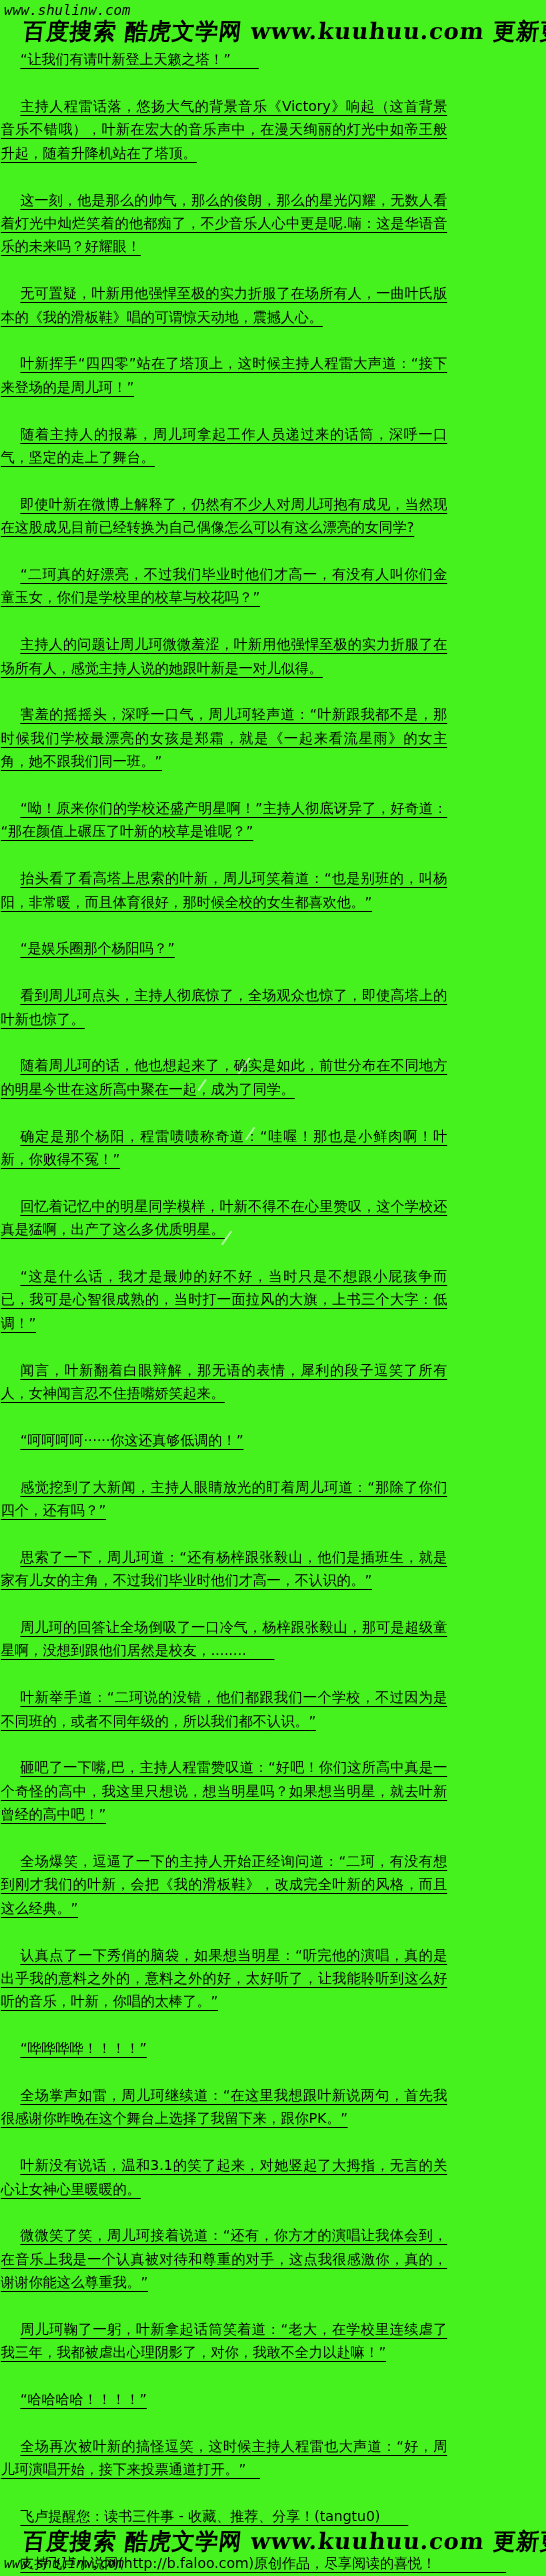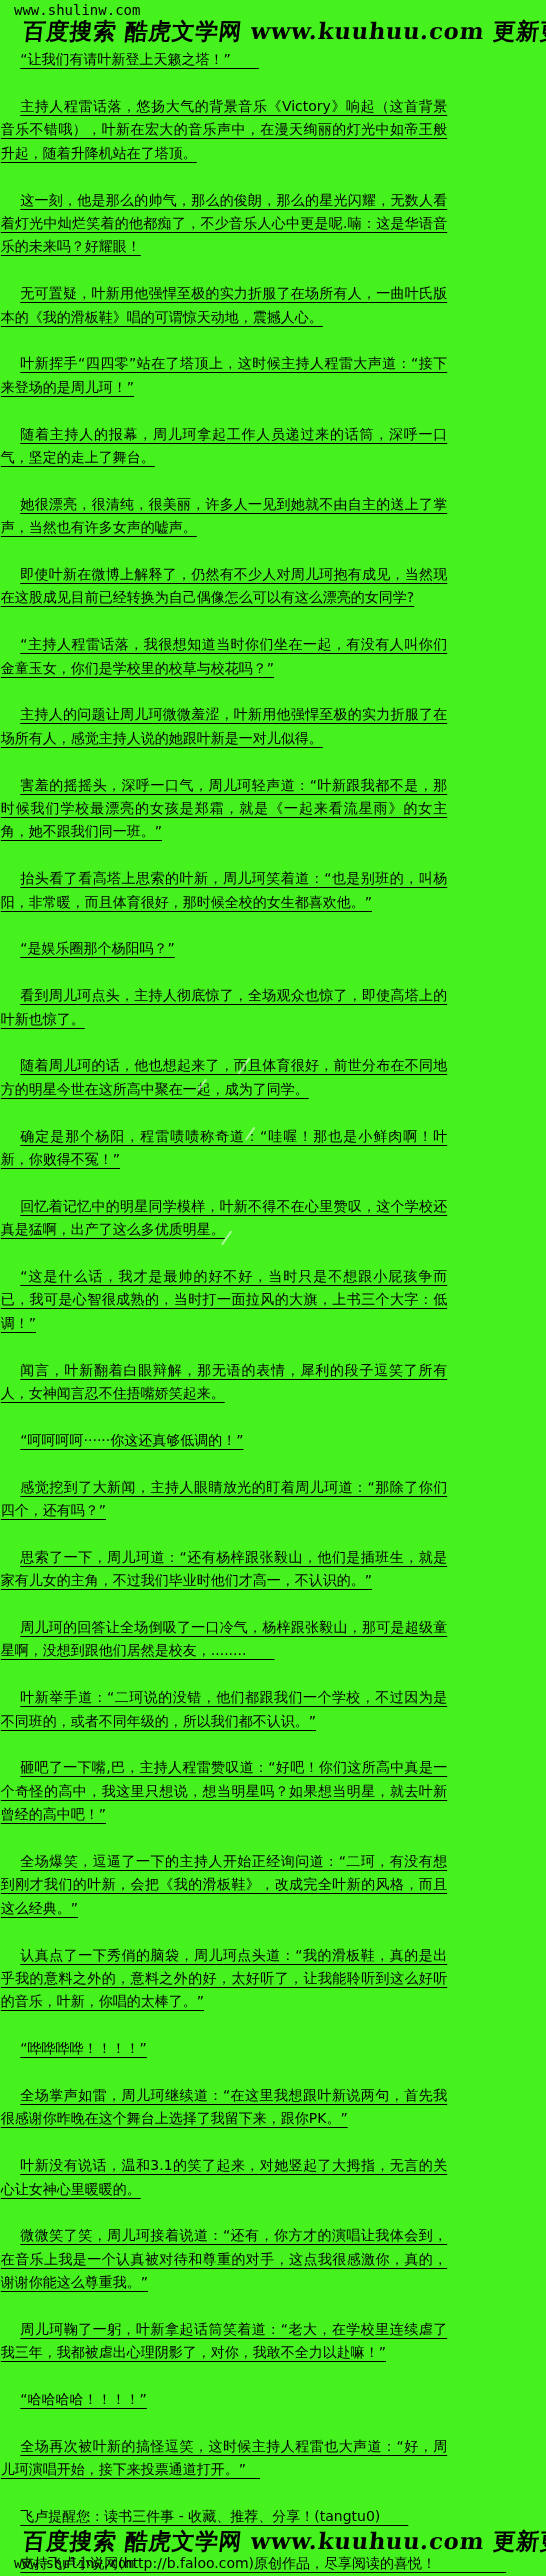--- a/index.html
+++ b/index.html
@@ -10,25 +10,26 @@
   }
   .page {
     position: relative;
     width: 546px;
     height: 2576px;
     background: #46F21E;
     overflow: hidden;
   }
   .wm {
     position: absolute;
-    left: 14px;
+    left: 4px;
     font-family: "DejaVu Sans Mono", monospace;
     font-size: 14px;
     letter-spacing: 0px;
     white-space: nowrap;
+    font-style: italic;
   }
   .wm-top { top: 1.6px; }
   .wm-bottom { top: 2556px; font-size: 13.3px; }
   .banner {
     position: absolute;
     left: 23.4px;
     width: 523px;
     font-family: "DejaVu Serif", serif;
     font-weight: bold;
     font-size: 22.6px;
@@ -76,41 +77,41 @@
   <div class="banner banner-top">百度搜索 酷虎文学网 www.kuuhuu.com 更新更快</div>
 
   <div class="content">
     <p class="para opening">“让我们有请叶新登上天籁之塔！”　　</p>
     <div id="paras">
         <p class="para">主持人程雷话落，悠扬大气的背景音乐《Victory》响起（这首背景音乐不错哦），叶新在宏大的音乐声中，在漫天绚丽的灯光中如帝王般升起，随着升降机站在了塔顶。</p>
         <p class="para">这一刻，他是那么的帅气，那么的俊朗，那么的星光闪耀，无数人看着灯光中灿烂笑着的他都痴了，不少音乐人心中更是呢.喃：这是华语音乐的未来吗？好耀眼！</p>
         <p class="para">无可置疑，叶新用他强悍至极的实力折服了在场所有人，一曲叶氏版本的《我的滑板鞋》唱的可谓惊天动地，震撼人心。</p>
         <p class="para">叶新挥手“四四零”站在了塔顶上，这时候主持人程雷大声道：“接下来登场的是周儿珂！”</p>
         <p class="para">随着主持人的报幕，周儿珂拿起工作人员递过来的话筒，深呼一口气，坚定的走上了舞台。</p>
-        <p class="para">她很漂亮，很清纯，很美丽，许多人一见到她就不由自主的送上了掌声，当然也有许多女声的嘘声。</p>
         <p class="para">即使叶新在微博上解释了，仍然有不少人对周儿珂抱有成见，当然现在这股成见目前已经转换为自己偶像怎么可以有这么漂亮的女同学?</p>
-        <p class="para">“主持人程雷话落，我很想知道当时你们坐在一起，有没有人叫你们金童玉女，你们是学校里的校草与校花吗？”</p>
+        <p class="para">“二珂真的好漂亮，不过我们毕业时他们才高一，有没有人叫你们金童玉女，你们是学校里的校草与校花吗？”</p>
         <p class="para">主持人的问题让周儿珂微微羞涩，叶新用他强悍至极的实力折服了在场所有人，感觉主持人说的她跟叶新是一对儿似得。</p>
         <p class="para">害羞的摇摇头，深呼一口气，周儿珂轻声道：“叶新跟我都不是，那时候我们学校最漂亮的女孩是郑霜，就是《一起来看流星雨》的女主角，她不跟我们同一班。”</p>
+        <p class="para">“呦！原来你们的学校还盛产明星啊！”主持人彻底讶异了，好奇道：“那在颜值上碾压了叶新的校草是谁呢？”</p>
         <p class="para">抬头看了看高塔上思索的叶新，周儿珂笑着道：“也是别班的，叫杨阳，非常暖，而且体育很好，那时候全校的女生都喜欢他。”</p>
         <p class="para">“是娱乐圈那个杨阳吗？”</p>
         <p class="para">看到周儿珂点头，主持人彻底惊了，全场观众也惊了，即使高塔上的叶新也惊了。</p>
-        <p class="para">随着周儿珂的话，他也想起来了，而且体育很好，前世分布在不同地方的明星今世在这所高中聚在一起，成为了同学。</p>
+        <p class="para">随着周儿珂的话，他也想起来了，确实是如此，前世分布在不同地方的明星今世在这所高中聚在一起，成为了同学。</p>
         <p class="para">确定是那个杨阳，程雷啧啧称奇道：“哇喔！那也是小鲜肉啊！叶新，你败得不冤！”</p>
         <p class="para">回忆着记忆中的明星同学模样，叶新不得不在心里赞叹，这个学校还真是猛啊，出产了这么多优质明星。</p>
         <p class="para">“这是什么话，我才是最帅的好不好，当时只是不想跟小屁孩争而已，我可是心智很成熟的，当时打一面拉风的大旗，上书三个大字：低调！”</p>
         <p class="para">闻言，叶新翻着白眼辩解，那无语的表情，犀利的段子逗笑了所有人，女神闻言忍不住捂嘴娇笑起来。</p>
         <p class="para">“呵呵呵呵······你这还真够低调的！”</p>
         <p class="para">感觉挖到了大新闻，主持人眼睛放光的盯着周儿珂道：“那除了你们四个，还有吗？”</p>
         <p class="para">思索了一下，周儿珂道：“还有杨梓跟张毅山，他们是插班生，就是家有儿女的主角，不过我们毕业时他们才高一，不认识的。”</p>
         <p class="para">周儿珂的回答让全场倒吸了一口冷气，杨梓跟张毅山，那可是超级童星啊，没想到跟他们居然是校友，........　　</p>
         <p class="para">叶新举手道：“二珂说的没错，他们都跟我们一个学校，不过因为是不同班的，或者不同年级的，所以我们都不认识。”</p>
         <p class="para">砸吧了一下嘴,巴，主持人程雷赞叹道：“好吧！你们这所高中真是一个奇怪的高中，我这里只想说，想当明星吗？如果想当明星，就去叶新曾经的高中吧！”</p>
         <p class="para">全场爆笑，逗逼了一下的主持人开始正经询问道：“二珂，有没有想到刚才我们的叶新，会把《我的滑板鞋》，改成完全叶新的风格，而且这么经典。”</p>
-        <p class="para">认真点了一下秀俏的脑袋，周儿珂点头道：“我的滑板鞋，真的是出乎我的意料之外的，意料之外的好，太好听了，让我能聆听到这么好听的音乐，叶新，你唱的太棒了。”</p>
+        <p class="para">认真点了一下秀俏的脑袋，如果想当明星：“听完他的演唱，真的是出乎我的意料之外的，意料之外的好，太好听了，让我能聆听到这么好听的音乐，叶新，你唱的太棒了。”</p>
         <p class="para">“哗哗哗哗！！！！”</p>
         <p class="para">全场掌声如雷，周儿珂继续道：“在这里我想跟叶新说两句，首先我很感谢你昨晚在这个舞台上选择了我留下来，跟你PK。”</p>
         <p class="para">叶新没有说话，温和3.1的笑了起来，对她竖起了大拇指，无言的关心让女神心里暖暖的。</p>
         <p class="para">微微笑了笑，周儿珂接着说道：“还有，你方才的演唱让我体会到，在音乐上我是一个认真被对待和尊重的对手，这点我很感激你，真的，谢谢你能这么尊重我。”</p>
         <p class="para">周儿珂鞠了一躬，叶新拿起话筒笑着道：“老大，在学校里连续虐了我三年，我都被虐出心理阴影了，对你，我敢不全力以赴嘛！”</p>
         <p class="para">“哈哈哈哈！！！！”</p>
         <p class="para">全场再次被叶新的搞怪逗笑，这时候主持人程雷也大声道：“好，周儿珂演唱开始，接下来投票通道打开。”　</p>
         <p class="para">飞卢提醒您：读书三件事 - 收藏、推荐、分享！(tangtu0)　　</p>
         <p class="para">支持飞卢小说网(http://b.faloo.com)原创作品，尽享阅读的喜悦！　　　　　</p>
       </div>

